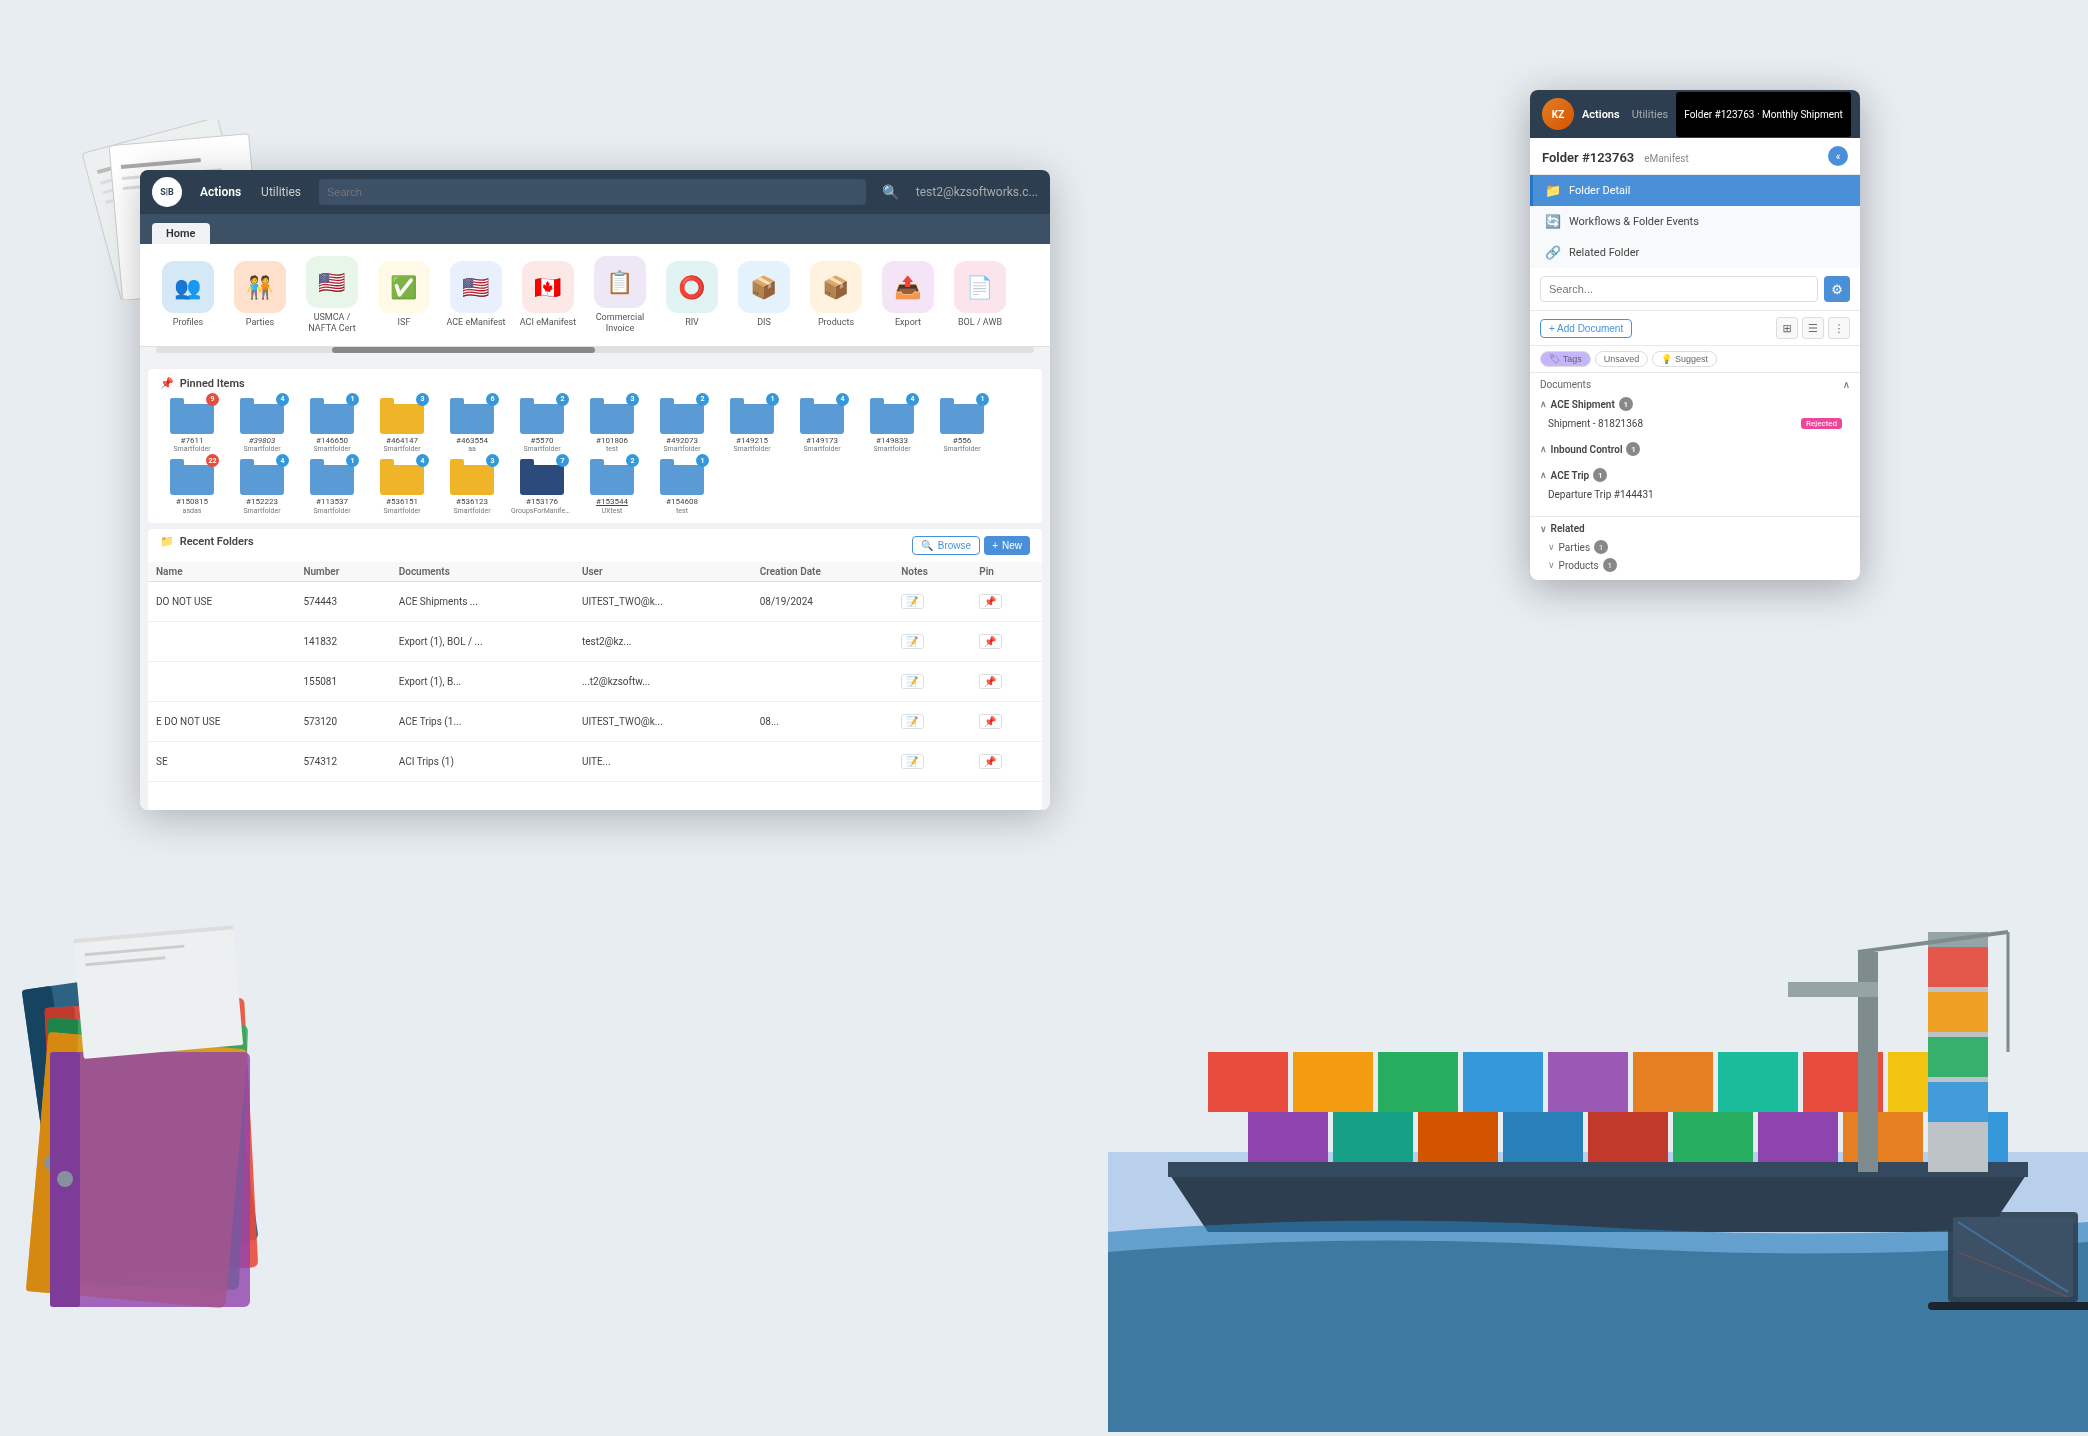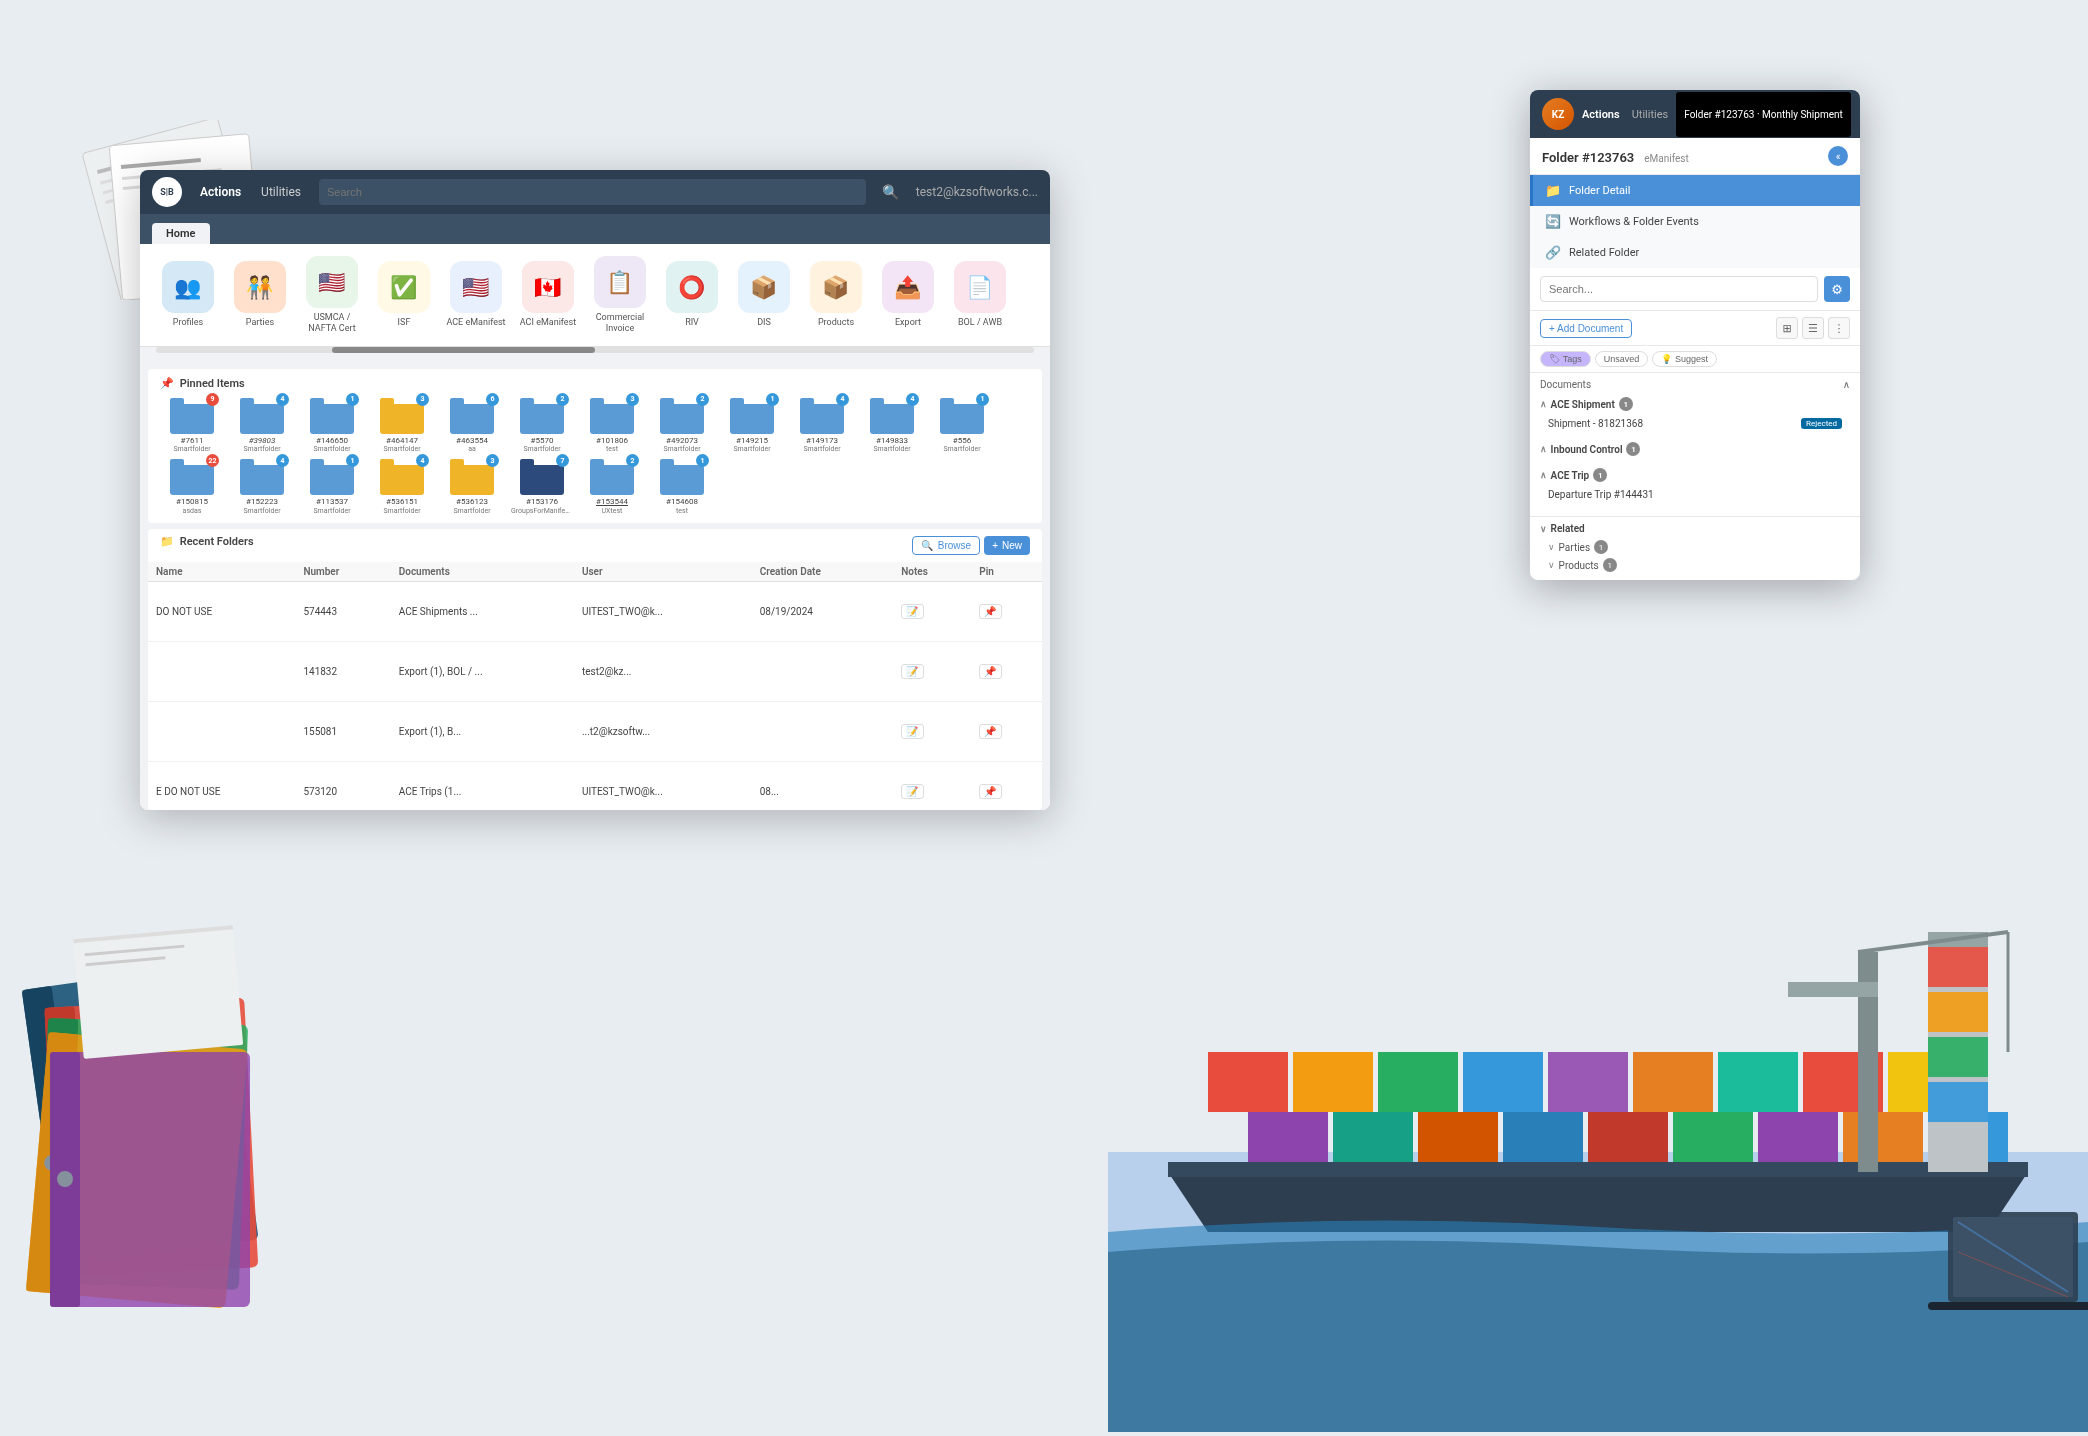--- a/index.html
+++ b/index.html
@@ -281,21 +281,21 @@
     .data-table th {
       background: #f8f8f8;
       border-bottom: 1px solid #e0e0e0;
       padding: 4px 8px;
       text-align: left;
       color: #666;
       font-weight: 600;
     }
 
     .data-table td {
-      padding: 22px 8px;
+      padding: 12px 8px;
       border-bottom: 1px solid #f0f0f0;
       color: #444;
     }
 
     
     .right-panel {
       position: absolute;
       right: 228px;
       top: 90px;
       width: 330px;
@@ -1221,21 +1221,21 @@
     <div id="doc-groups">
     <div class="doc-group">
     <div class="doc-group-header">
       <span class="chevron">∧</span>
       <span>ACE Shipment</span>
       <span class="doc-group-badge">1</span>
     </div>
 
       <div class="doc-item">
         <span>Shipment - 81821368</span>
-        <span class="doc-status-badge" style="background:#0369a1">Rejected</span>
+        <span class="doc-status-badge" style="background:#ec4899">Rejected</span>
       </div>
 
   </div>
         <div class="doc-group">
     <div class="doc-group-header">
       <span class="chevron">∧</span>
       <span>Inbound Control</span>
       <span class="doc-group-badge">1</span>
     </div>
 

